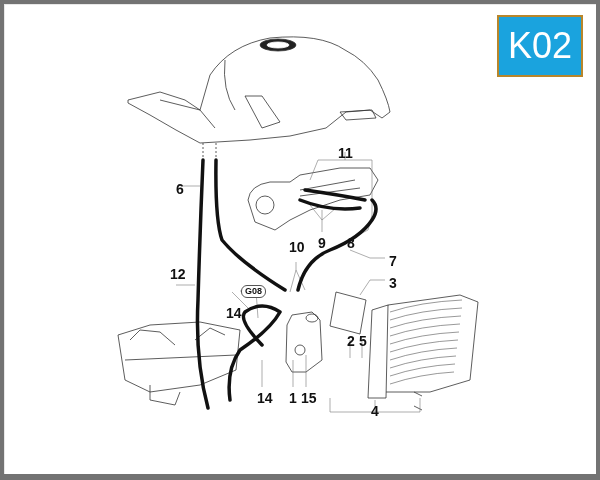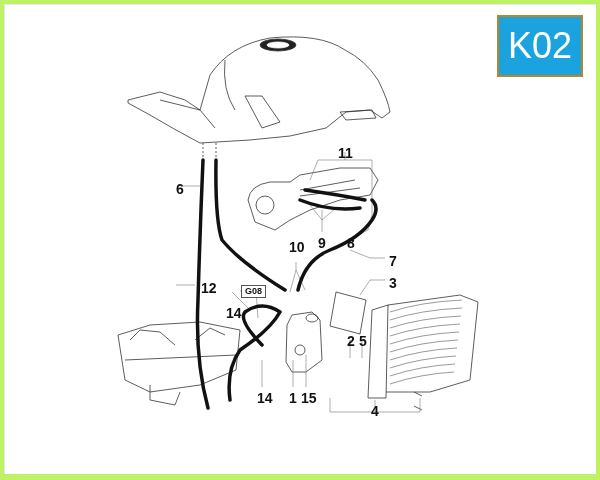--- a/index.html
+++ b/index.html
@@ -3,21 +3,21 @@
 <meta charset="utf-8">
 <style>
   html, body { margin: 0; padding: 0; }
   body {
     width: 600px; height: 480px; overflow: hidden;
     background: #bdbdbd;
     font-family: "Liberation Sans", sans-serif;
   }
   .frame {
     position: absolute; left: 0; top: 0; width: 600px; height: 480px;
-    background: #bef264;
+    background: #737373;
   }
   .canvas {
     position: absolute; left: 4px; top: 4px; width: 592px; height: 470px;
     background: #ffffff;
     box-shadow: inset 1px 1px 0 #e8e8e8;
   }
   .badge {
     position: absolute; left: 497px; top: 15px; width: 86px; height: 62px;
     background: #1aa3de;
     border: 2px solid #b8862b;
@@ -27,21 +27,21 @@
     display: flex; align-items: center; justify-content: center;
     letter-spacing: 0px;
   }
   svg.diagram { position: absolute; left: 0; top: 0; }
   .lbl {
     position: absolute; font-size: 14px; font-weight: bold; color: #111;
     font-family: "Liberation Sans", sans-serif; line-height: 1;
   }
   .ref-box {
     position: absolute; font-size: 9px; font-weight: bold; color: #111;
-    border: 1px solid #555; border-radius: 0; padding: 1px 3px; background: #fff;
+    border: 1px solid #555; border-radius: 6px; padding: 1px 3px; background: #fff;
     line-height: 1;
   }
 </style>
 </head>
 <body>
 
 <div class="frame">
   <div class="canvas"></div>
 
   <svg class="diagram" width="600" height="480" viewBox="0 0 600 480">
@@ -136,17 +136,17 @@
   <div class="lbl" style="left:347px;top:334px;">2</div>
   <div class="lbl" style="left:389px;top:276px;">3</div>
   <div class="lbl" style="left:371px;top:404px;">4</div>
   <div class="lbl" style="left:359px;top:334px;">5</div>
   <div class="lbl" style="left:176px;top:182px;">6</div>
   <div class="lbl" style="left:389px;top:254px;">7</div>
   <div class="lbl" style="left:347px;top:236px;">8</div>
   <div class="lbl" style="left:318px;top:236px;">9</div>
   <div class="lbl" style="left:289px;top:240px;">10</div>
   <div class="lbl" style="left:338px;top:146px;">11</div>
-  <div class="lbl" style="left:170px;top:281px;margin-left:31px;">12</div>
+  <div class="lbl" style="left:170px;top:267px;">12</div>
   <div class="lbl" style="left:257px;top:391px;">14</div>
   <div class="lbl" style="left:226px;top:288px;margin-top:18px;">14</div>
   <div class="lbl" style="left:301px;top:391px;">15</div>
 </div>
 
 </body></html>

